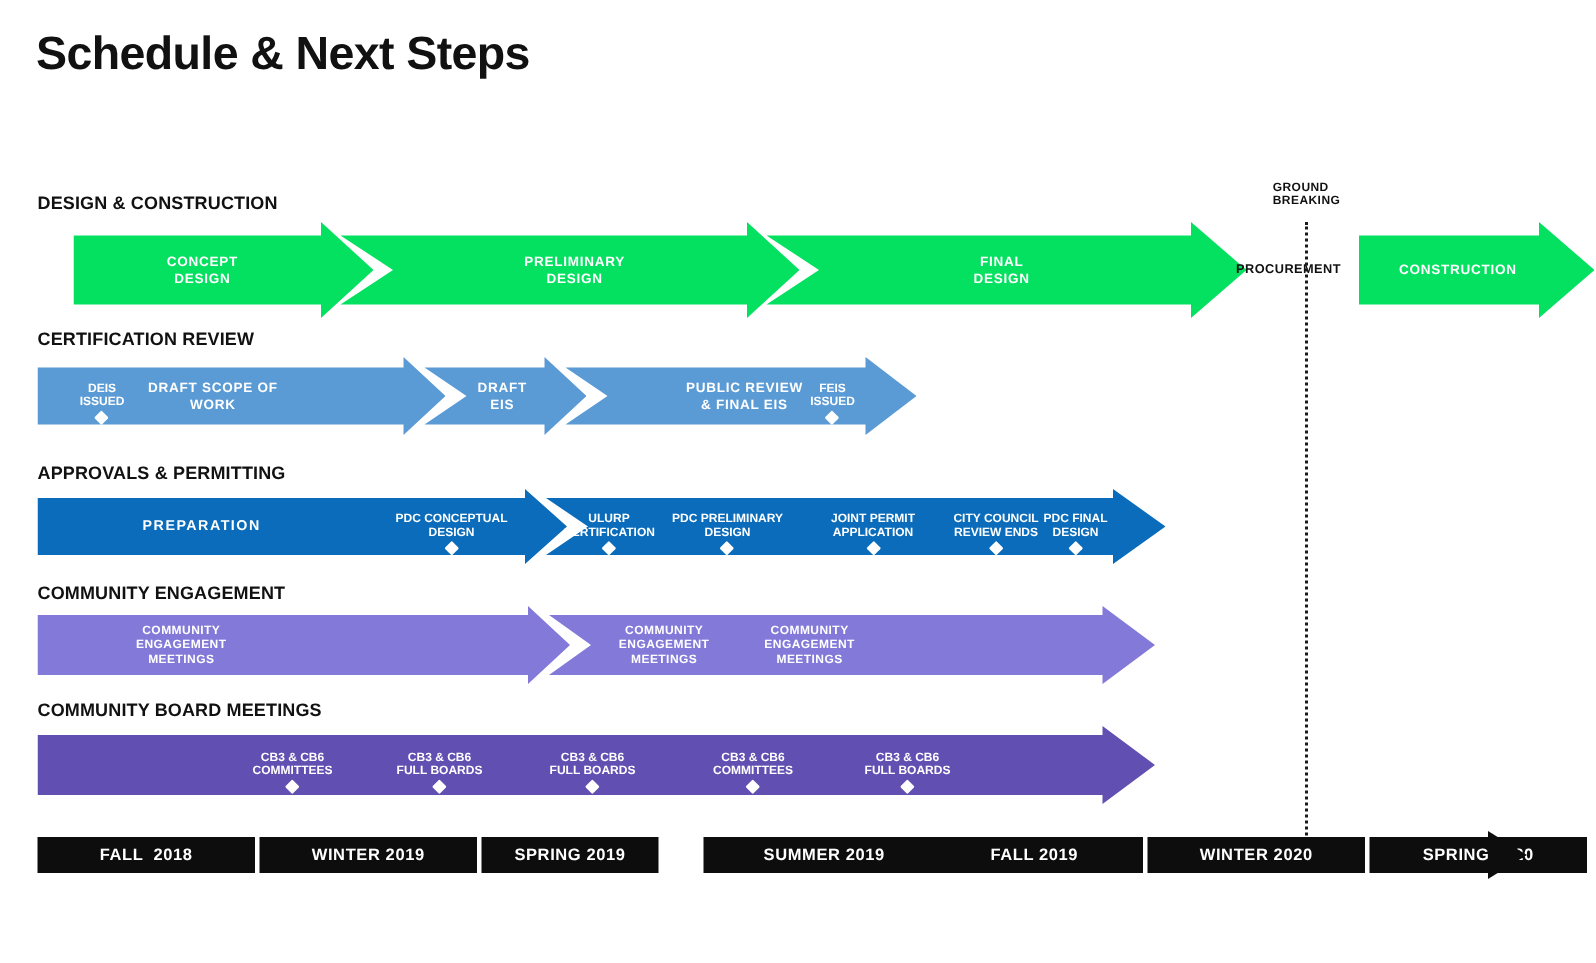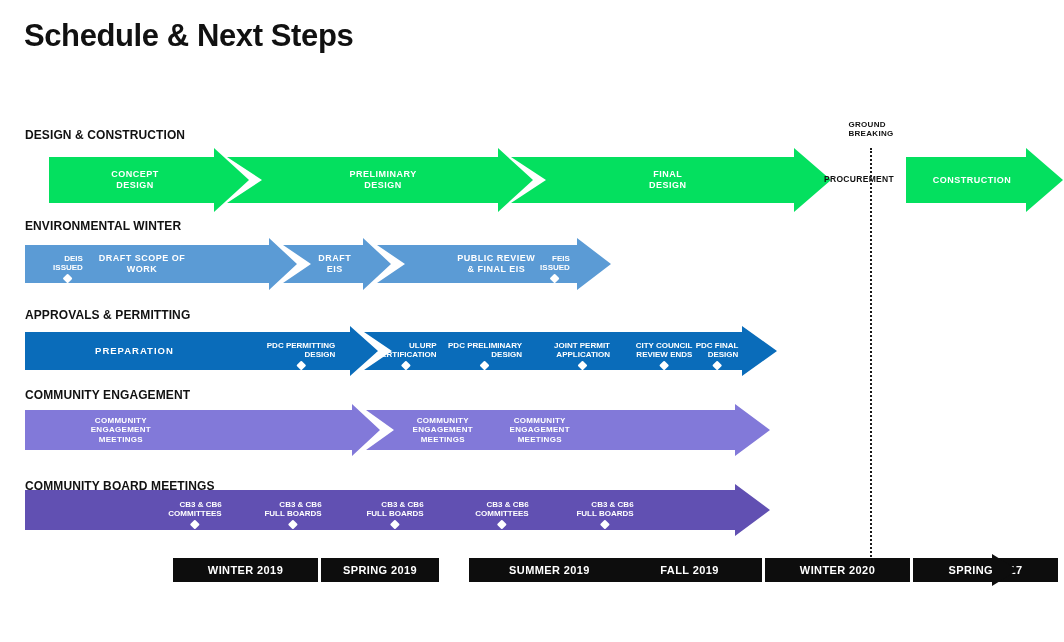--- a/index.html
+++ b/index.html
@@ -28,21 +28,21 @@
     transform:translate(-50%,-50%);
     text-align:center;color:#ffffff;font-weight:bold;
     line-height:1.18;white-space:pre-line;pointer-events:none;
   }
   .seg-label.sm{font-size:8px;letter-spacing:0.3px;}
   .seg-label.md{font-size:9px;letter-spacing:0.5px;}
   .seg-label.lg{font-size:9.5px;letter-spacing:1px;}
 
   
   .milestone{
-    position:absolute;text-align:right;color:#ffffff;
+    position:absolute;text-align:center;color:#ffffff;
     font-weight:bold;font-size:8px;line-height:1.15;
     white-space:pre-line;transform:translateX(-50%);
   }
   .milestone .dia{
     display:block;margin:2px auto 0;width:7px;height:7px;
     background:#ffffff;transform:rotate(45deg);
     border-radius:1px;
   }
 
   
@@ -117,21 +117,21 @@
     </svg>
     <div class="seg-label md" style="left:42%;">CONSTRUCTION</div>
   </div>
 </div>
 
 <div id="procurement-label">PROCUREMENT</div>
 <div id="gb-label">GROUND
 BREAKING</div>
 <div id="gb-line"></div>
 
-<div class="row-label" style="left:25px;top:219px;">ENVIRONMENTAL WINTER</div>
+<div class="row-label" style="left:25px;top:219px;">CERTIFICATION REVIEW</div>
 
 <div class="band" style="left:25px;top:238px;width:586px;height:52px;">
 
   <div class="seg" style="left:0px;width:272px;">
     <svg class="seg-body" viewBox="0 0 272 52" preserveAspectRatio="none">
       <polygon points="0,7 244,7 244,0 272,26 244,52 244,45 0,45" fill="#5B9BD5"></polygon>
     </svg>
     <div class="seg-label md" style="left:43%;">DRAFT SCOPE OF
 WORK</div>
   </div>
@@ -175,21 +175,21 @@
     <div class="seg-label lg" style="left:31%;">PREPARATION</div>
   </div>
 
   <div class="seg" style="left:339px;width:413px;">
     <svg class="seg-body" viewBox="0 0 413 50" preserveAspectRatio="none">
       <polygon points="0,6 378,6 378,0 413,25 378,50 378,44 0,44 28,25" fill="#0A6CBA"></polygon>
     </svg>
   </div>
 
   <div class="milestone" style="left:276px;top:6px;">
-    <span>PDC PERMITTING
+    <span>PDC CONCEPTUAL
 DESIGN</span>
     <i class="dia"></i>
   </div>
   <div class="milestone" style="left:381px;top:6px;">
     <span>ULURP
 CERTIFICATION</span>
     <i class="dia"></i>
   </div>
   <div class="milestone" style="left:460px;top:6px;">
     <span>PDC PRELIMINARY
@@ -232,21 +232,21 @@
     </svg>
     <div class="seg-label sm" style="left:19%;">COMMUNITY
 ENGAGEMENT
 MEETINGS</div>
     <div class="seg-label sm" style="left:43%;">COMMUNITY
 ENGAGEMENT
 MEETINGS</div>
   </div>
 </div>
 
-<div class="row-label" style="left:25px;top:479px;">COMMUNITY BOARD MEETINGS</div>
+<div class="row-label" style="left:25px;top:466px;">COMMUNITY BOARD MEETINGS</div>
 
 <div class="band" style="left:25px;top:484px;width:745px;height:52px;">
 
   <div class="seg" style="left:0px;width:745px;">
     <svg class="seg-body" viewBox="0 0 745 52" preserveAspectRatio="none">
       <polygon points="0,6 710,6 710,0 745,26 710,52 710,46 0,46" fill="#6150B2"></polygon>
     </svg>
   </div>
 
   <div class="milestone" style="left:170px;top:7px;">
@@ -270,32 +270,35 @@
     <i class="dia"></i>
   </div>
   <div class="milestone" style="left:580px;top:7px;">
     <span>CB3 &amp; CB6
 FULL BOARDS</span>
     <i class="dia"></i>
   </div>
 </div>
 
 <div id="timeline">
+  <div class="period" style="left:25px;width:145px;">
+    <span>FALL  2018</span>
+  </div>
   <div class="period" style="left:173px;width:145px;">
     <span>WINTER 2019</span>
   </div>
   <div class="period" style="left:321px;width:118px;">
     <span>SPRING 2019</span>
   </div>
   <div class="period" style="left:469px;width:161px;">
     <span>SUMMER 2019</span>
   </div>
   <div class="period" style="left:617px;width:145px;">
     <span>FALL 2019</span>
   </div>
   <div class="period" style="left:765px;width:145px;">
     <span>WINTER 2020</span>
   </div>
   <div class="period" style="left:913px;width:145px;">
-    <span>SPRING 2017</span>
+    <span>SPRING 2020</span>
   </div>
   <div id="timeline-arrow"></div>
 </div>
 
 </body></html>

